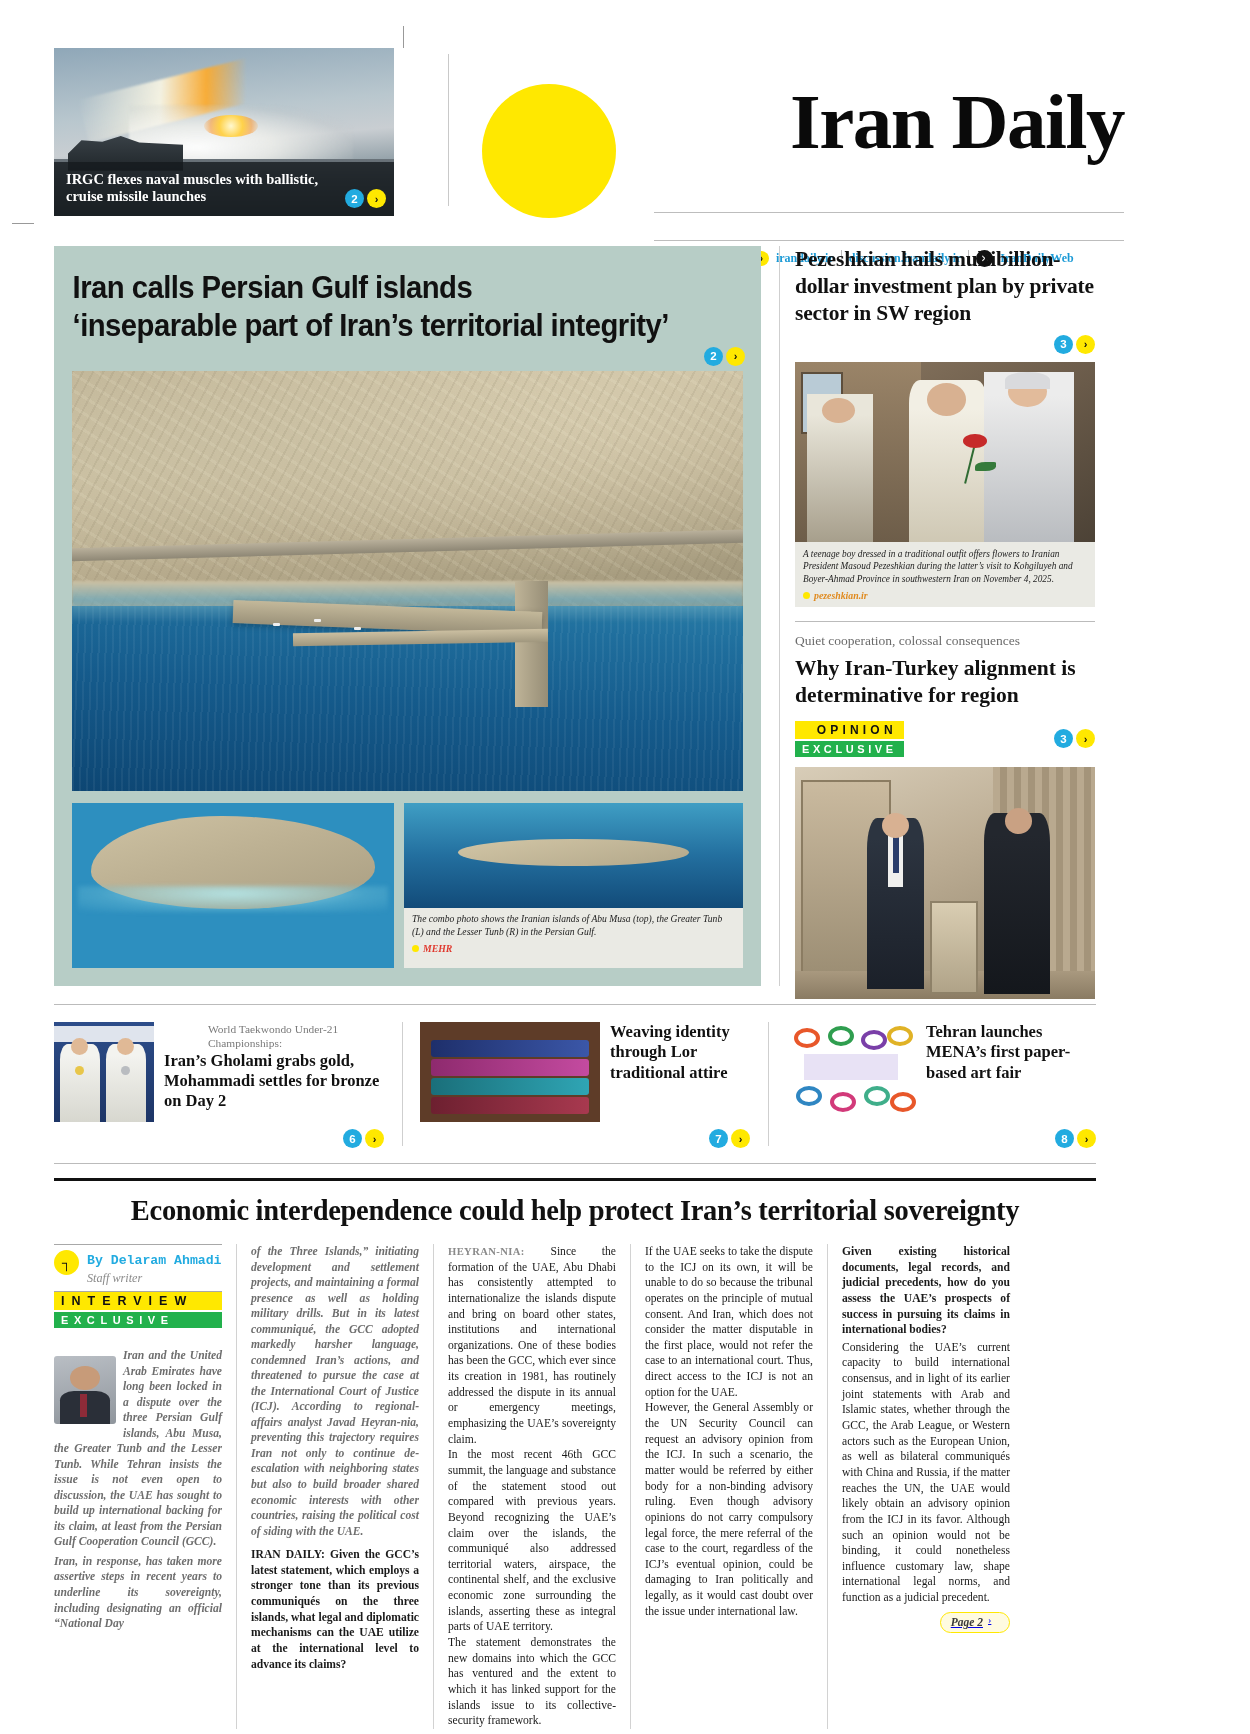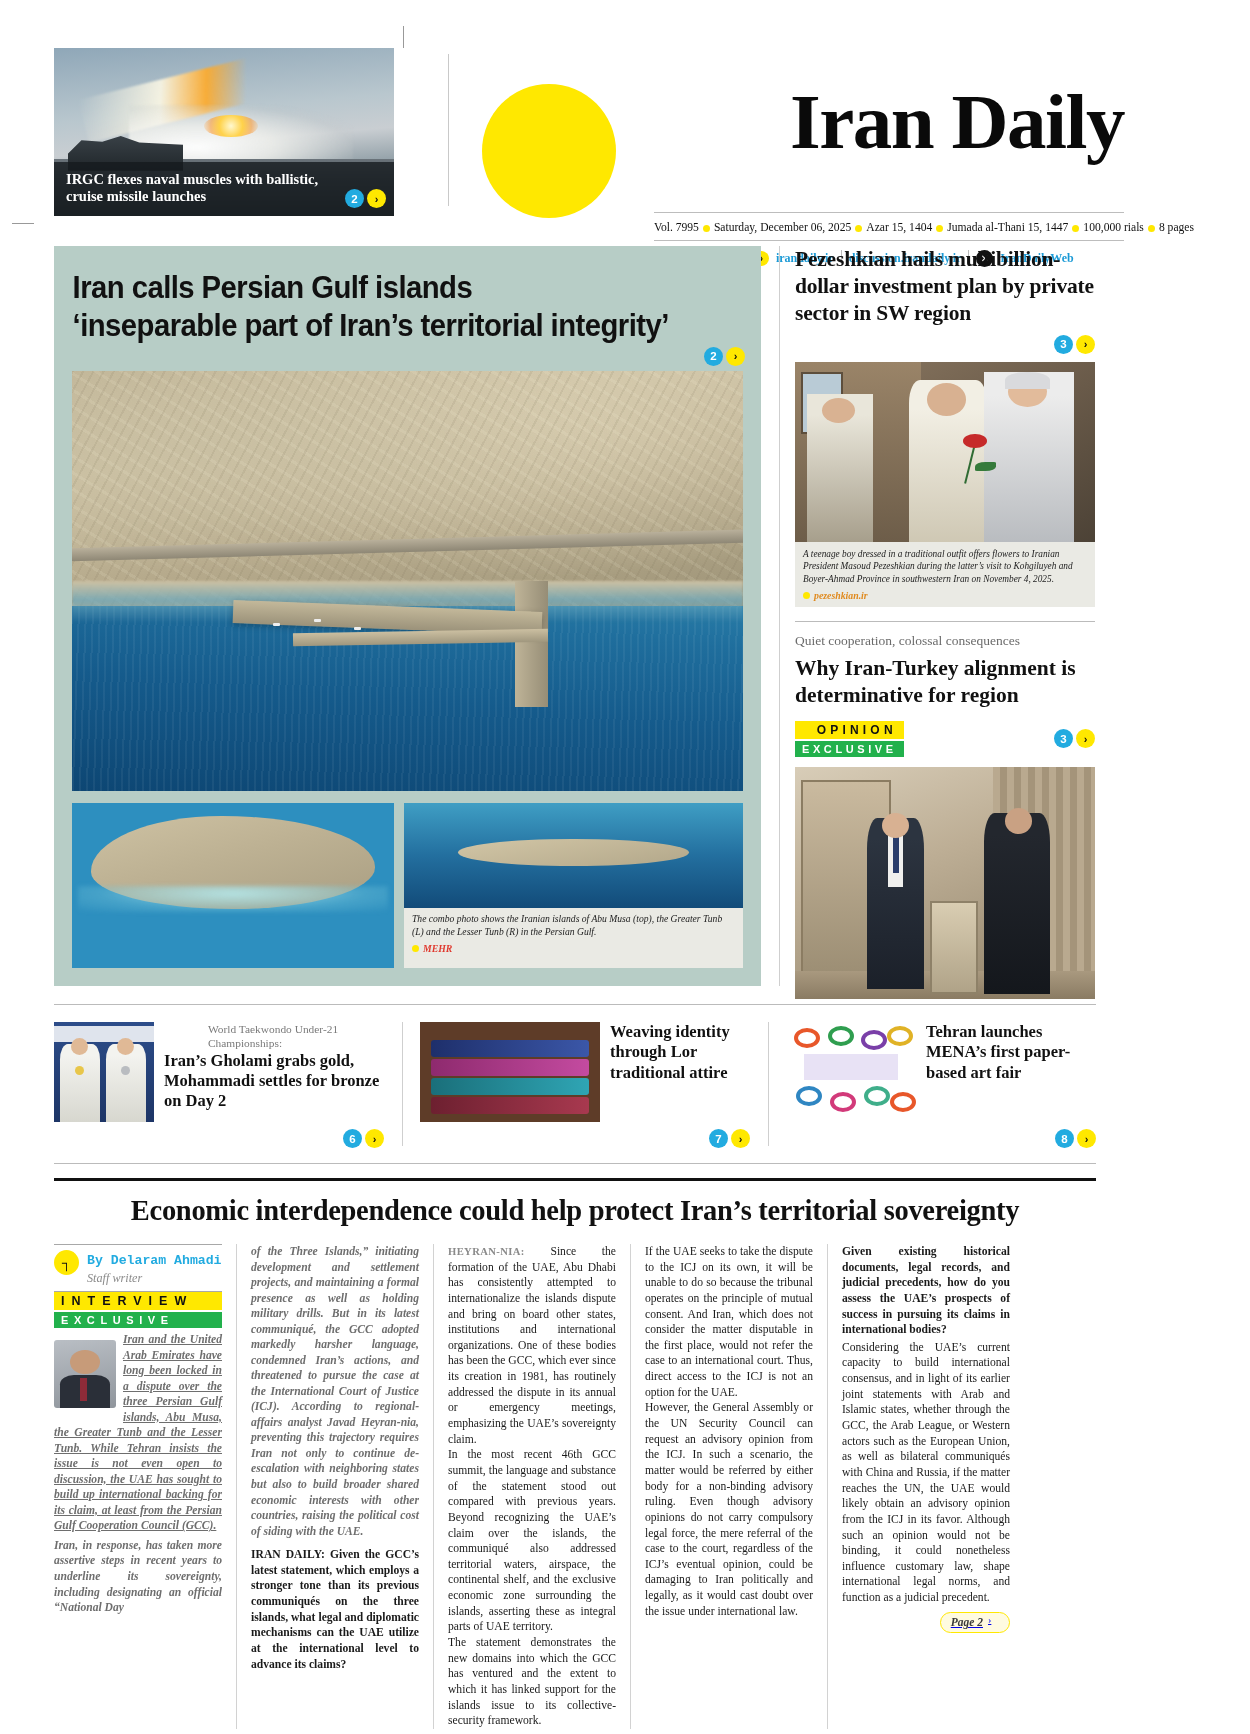--- a/index.html
+++ b/index.html
@@ -392,33 +392,20 @@
           <span class="arw">›</span>
         </span>
       </div>
     </div>
 
     <div class="mh-divider"></div>
     <div class="mh-dot"></div>
     <div class="mh-title">Iran Daily</div>
 
     <div class="mh-rule1"></div>
-    <div class="mh-meta">
-      <span>Vol. 7995</span>
-      <span class="ydot"></span>
-      <span>Saturday, December 06, 2025</span>
-      <span class="ydot"></span>
-      <span>Azar 15, 1404</span>
-      <span class="ydot"></span>
-      <span>Jumada al-Thani 15, 1447</span>
-      <span class="ydot"></span>
-      <span>100,000 rials</span>
-      <span class="ydot"></span>
-      <span>8 pages</span>
-    </div>
     <div class="mh-rule2"></div>
 
     <div class="mh-links">
       <span class="barcode">
         <i></i>
           <i class="w"></i>
           <i></i>
           <i class="s"></i>
           <i class="w"></i>
           <i></i>
@@ -651,21 +638,21 @@
           <span>
             <span class="by-name">By Delaram Ahmadi</span><br>
             <span class="by-role">Staff writer</span>
           </span>
         </div>
         <div class="by-rule-b"></div>
 
         <div class="iv-1">INTERVIEW</div>
         <div class="iv-2">EXCLUSIVE</div>
 
-        <div class="intro-it" style="margin-top:4px;text-decoration:underline;">
+        <div class="intro-it" style="margin-top:20px;">
           <span class="portrait">
             <span class="ph"></span>
             <span class="pb"></span>
             <span class="pt"></span>
           </span>
           <span>Iran and the United Arab Emirates have long been locked in a dispute over the three Persian Gulf islands, Abu Musa, the Greater Tunb and the Lesser Tunb. While Tehran insists the issue is not even open to discussion, the UAE has sought to build up international backing for its claim, at least from the Persian Gulf Cooperation Council (GCC).</span>
         </div>
         <div class="intro-it" style="margin-top:4px;">Iran, in response, has taken more assertive steps in recent years to underline its sovereignty, including designating an official “National Day</div>
       </div>
 

